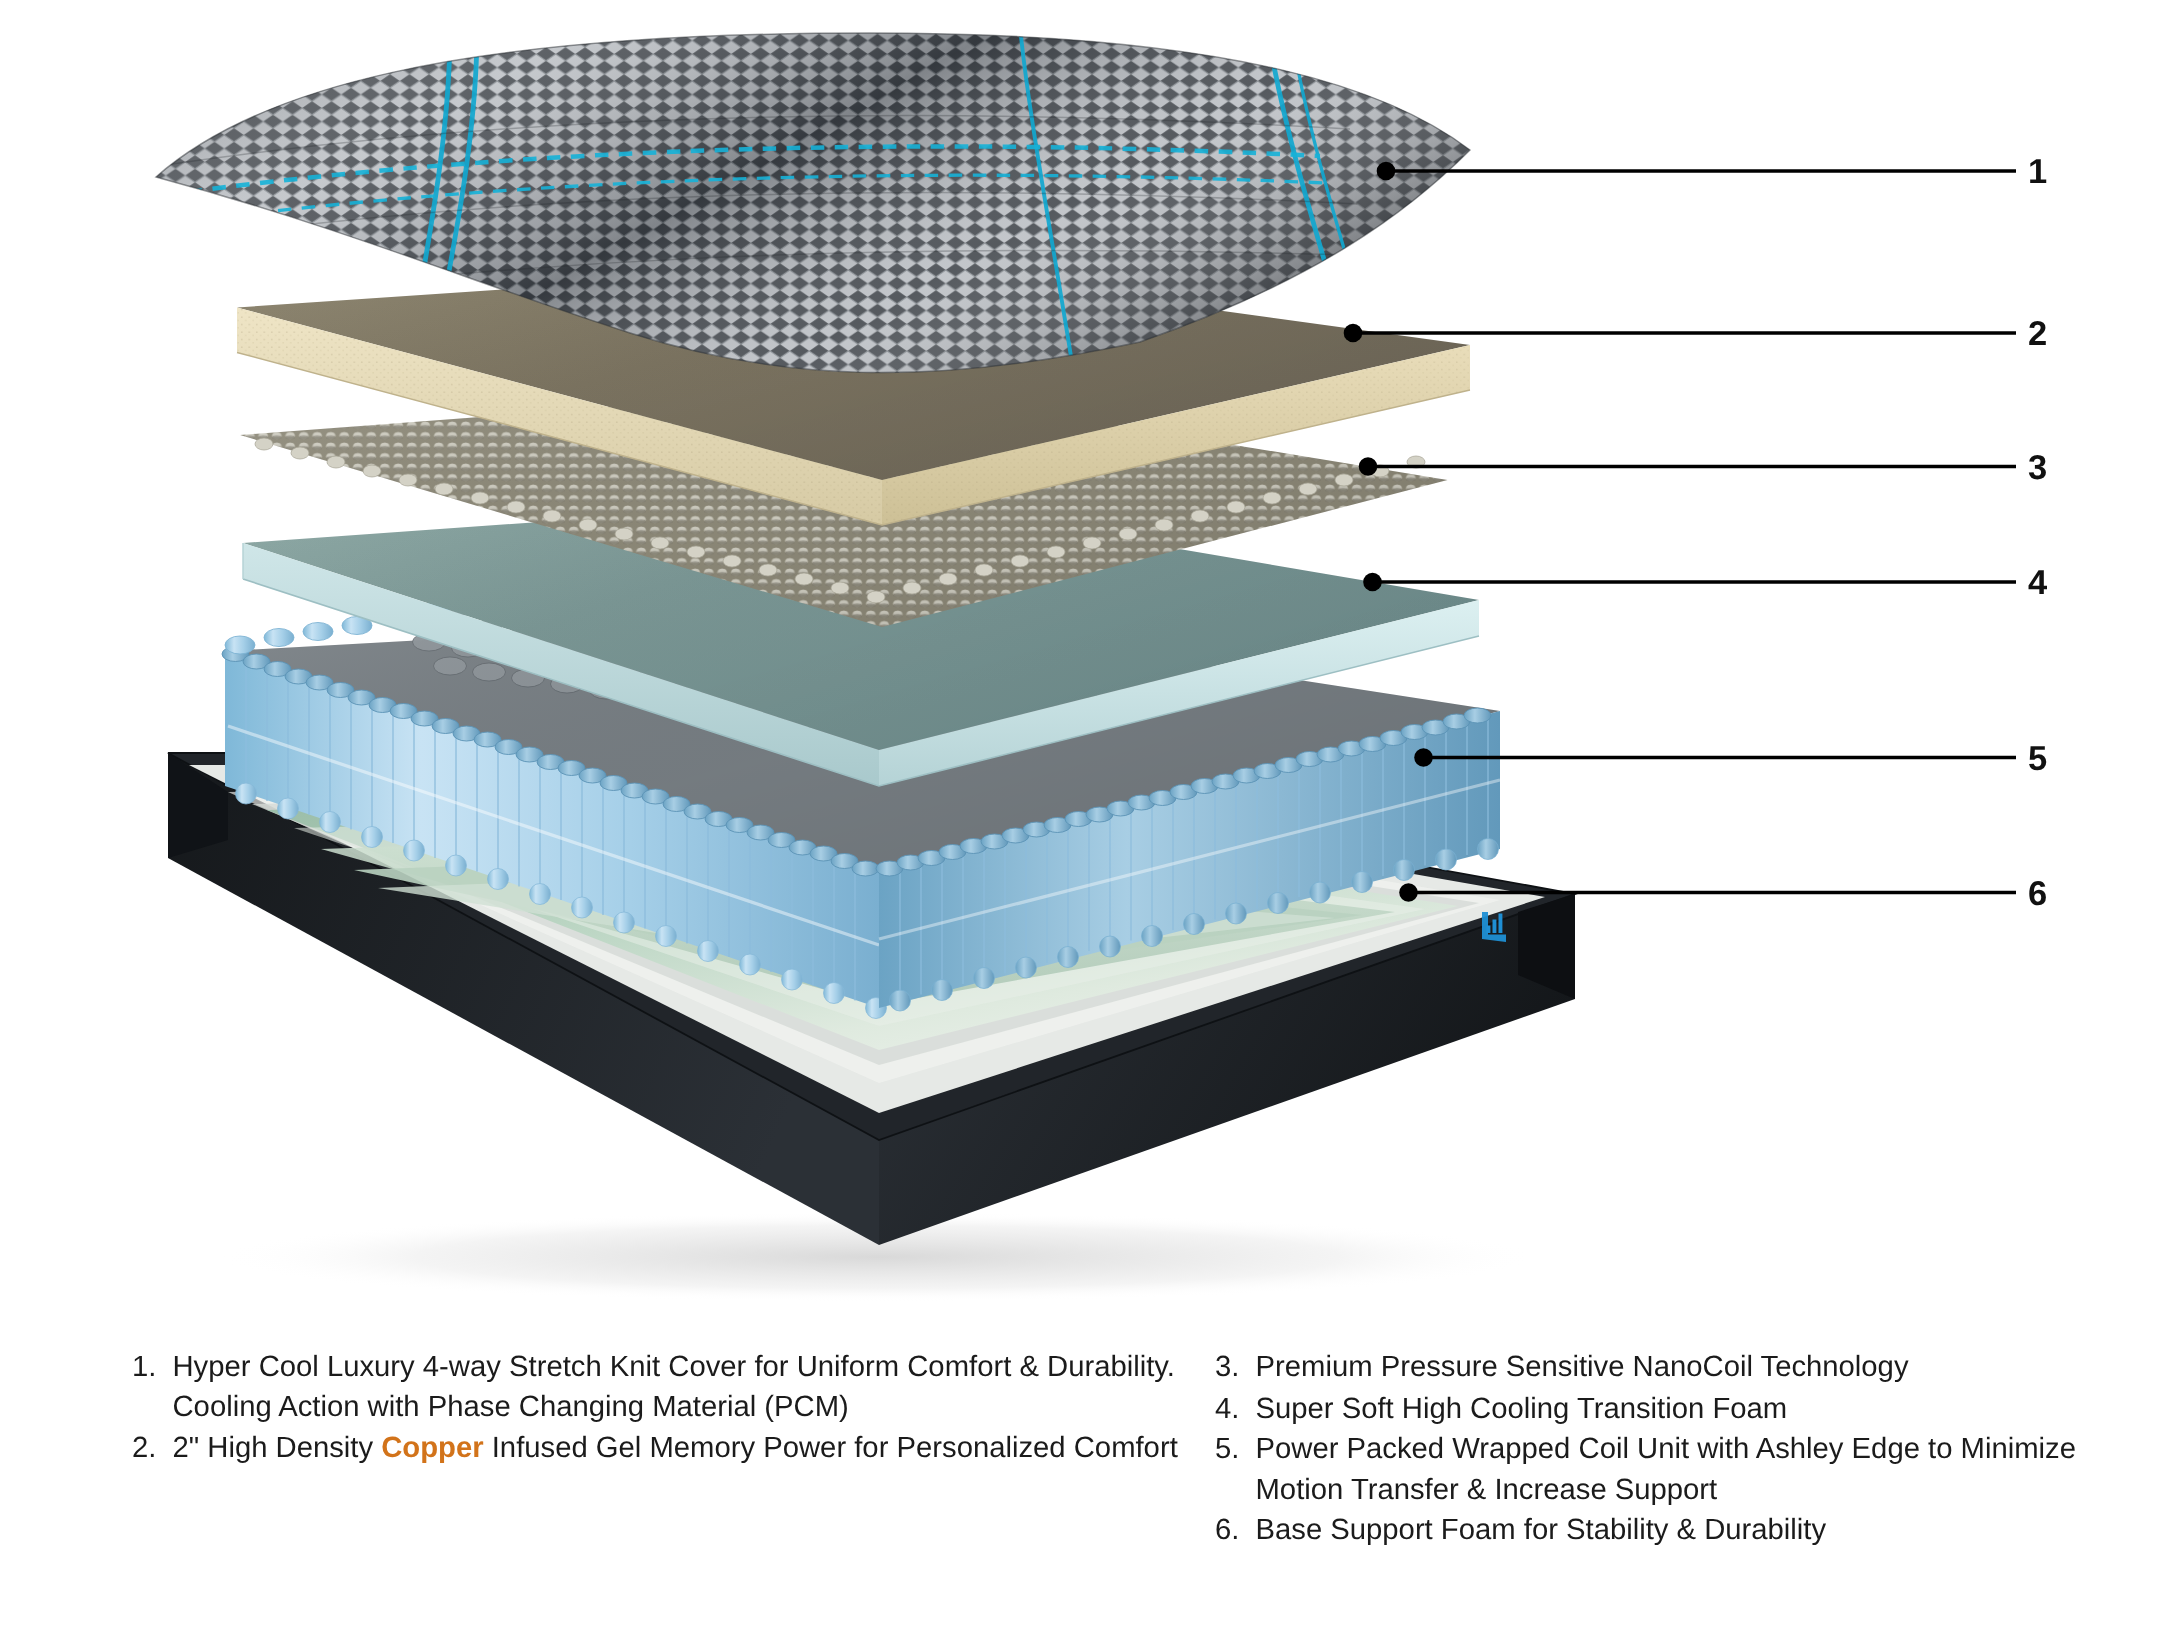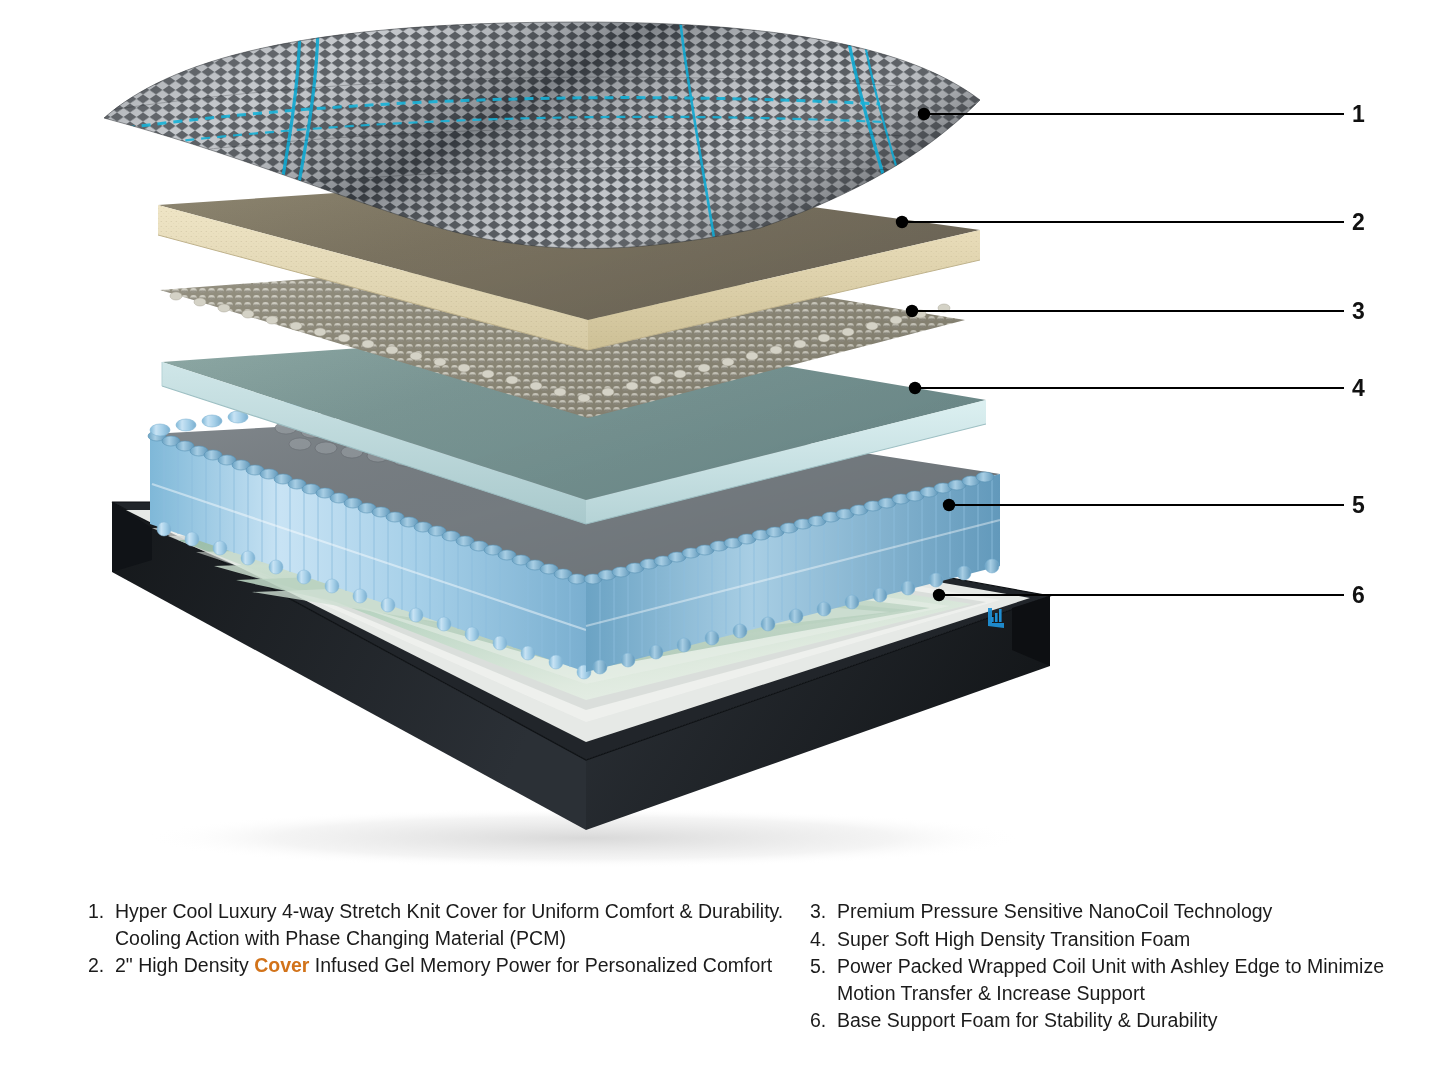--- a/index.html
+++ b/index.html
@@ -713,32 +713,32 @@
 
   <div id="legend">
 
     <div class="legend-col left">
       <div class="legend-item">
         <span class="legend-num">1.</span>
         <span class="legend-text"><span>Hyper Cool Luxury 4-way Stretch Knit Cover for Uniform Comfort &amp; Durability. Cooling Action with Phase Changing Material (PCM)</span></span>
       </div>
       <div class="legend-item">
         <span class="legend-num">2.</span>
-        <span class="legend-text"><span>2" High Density </span><span class="copper">Cover</span><span> Infused Gel Memory Power for Personalized Comfort</span></span>
+        <span class="legend-text"><span>2" High Density </span><span class="copper">Copper</span><span> Infused Gel Memory Power for Personalized Comfort</span></span>
       </div>
     </div>
 
     <div class="legend-col right">
       <div class="legend-item">
         <span class="legend-num">3.</span>
         <span class="legend-text"><span>Premium Pressure Sensitive NanoCoil Technology</span></span>
       </div>
       <div class="legend-item">
         <span class="legend-num">4.</span>
-        <span class="legend-text"><b>Super Soft</b><span> High Density Transition Foam</span></span>
+        <span class="legend-text"><b>Super Soft</b><span> High Cooling Transition Foam</span></span>
       </div>
       <div class="legend-item">
         <span class="legend-num">5.</span>
         <span class="legend-text"><span>Power Packed Wrapped Coil Unit with Ashley Edge to Minimize Motion Transfer &amp; Increase Support</span></span>
       </div>
       <div class="legend-item">
         <span class="legend-num">6.</span>
         <span class="legend-text"><span>Base Support Foam for Stability &amp; Durability</span></span>
       </div>
     </div>

